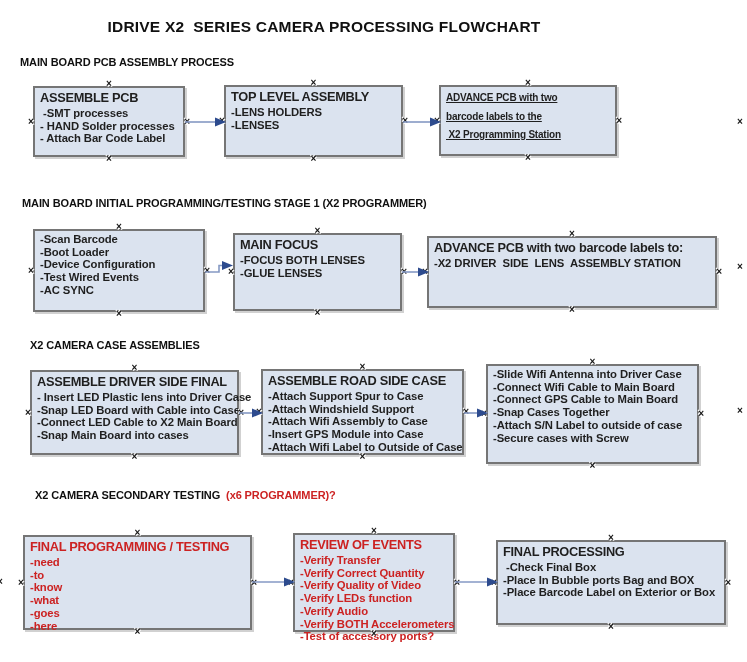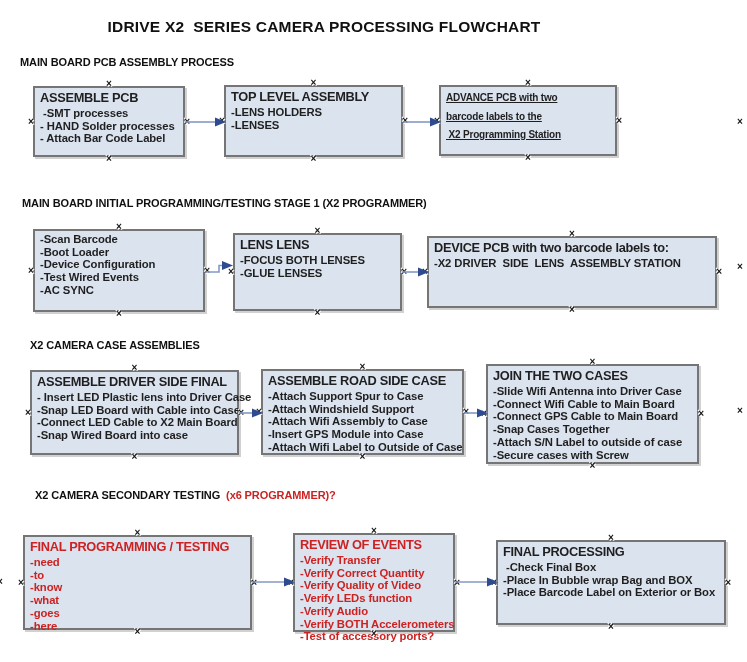--- a/index.html
+++ b/index.html
@@ -119,48 +119,48 @@
       <div>-Device Configuration</div>
       <div>-Test Wired Events</div>
       <div>-AC SYNC</div>
     </div>
 <span class="anchor top">×</span>
     <span class="anchor right">×</span>
     <span class="anchor bottom">×</span>
     <span class="anchor left">×</span>
   </div>
 <div class="box" id="b-b2">
-  <div class="title">LENS LENS</div>
+  <div class="title">MAIN FOCUS</div>
   <div class="items">
       <div>-FOCUS BOTH LENSES</div>
       <div>-GLUE LENSES</div>
     </div>
 <span class="anchor top">×</span>
     <span class="anchor right">×</span>
     <span class="anchor bottom">×</span>
     <span class="anchor left">×</span>
   </div>
 <div class="box" id="b-b3">
-  <div class="title">DEVICE PCB with two barcode labels to:</div>
+  <div class="title">ADVANCE PCB with two barcode labels to:</div>
   <div class="items">
       <div>-X2 DRIVER  SIDE  LENS  ASSEMBLY STATION</div>
     </div>
 <span class="anchor top">×</span>
     <span class="anchor right">×</span>
     <span class="anchor bottom">×</span>
     <span class="anchor left">×</span>
   </div>
 
 <div class="box" id="b-c1">
   <div class="title">ASSEMBLE DRIVER SIDE FINAL</div>
   <div class="items">
       <div>- Insert LED Plastic lens into Driver Case</div>
       <div>-Snap LED Board with Cable into Case</div>
       <div>-Connect LED Cable to X2 Main Board</div>
-      <div>-Snap Wired Board into case</div>
+      <div>-Snap Main Board into cases</div>
     </div>
 <span class="anchor top">×</span>
     <span class="anchor right">×</span>
     <span class="anchor bottom">×</span>
     <span class="anchor left">×</span>
   </div>
 <div class="box" id="b-c2">
   <div class="title">ASSEMBLE ROAD SIDE CASE</div>
   <div class="items">
       <div>-Attach Support Spur to Case</div>
@@ -168,21 +168,20 @@
       <div>-Attach Wifi Assembly to Case</div>
       <div>-Insert GPS Module into Case</div>
       <div>-Attach Wifi Label to Outside of Case</div>
     </div>
 <span class="anchor top">×</span>
     <span class="anchor right">×</span>
     <span class="anchor bottom">×</span>
     <span class="anchor left">×</span>
   </div>
 <div class="box" id="b-c3">
-  <div class="title">JOIN THE TWO CASES</div>
   <div class="items">
       <div>-Slide Wifi Antenna into Driver Case</div>
       <div>-Connect Wifi Cable to Main Board</div>
       <div>-Connect GPS Cable to Main Board</div>
       <div>-Snap Cases Together</div>
       <div>-Attach S/N Label to outside of case</div>
       <div>-Secure cases with Screw</div>
     </div>
 <span class="anchor top">×</span>
     <span class="anchor right">×</span>
@@ -218,21 +217,21 @@
     </div>
 <span class="anchor top">×</span>
     <span class="anchor right">×</span>
     <span class="anchor bottom">×</span>
     <span class="anchor left">×</span>
   </div>
 <div class="box" id="b-d3">
   <div class="title">FINAL PROCESSING</div>
   <div class="items">
       <div> -Check Final Box</div>
-      <div>-Place In Bubble wrap Bag and BOX</div>
+      <div>-Place In Bubble ports Bag and BOX</div>
       <div>-Place Barcode Label on Exterior or Box</div>
     </div>
 <span class="anchor top">×</span>
     <span class="anchor right">×</span>
     <span class="anchor bottom">×</span>
     <span class="anchor left">×</span>
   </div>
 
 <div class="arrow" style="left:185px;top:115px;">
   <svg width="41" height="14">

